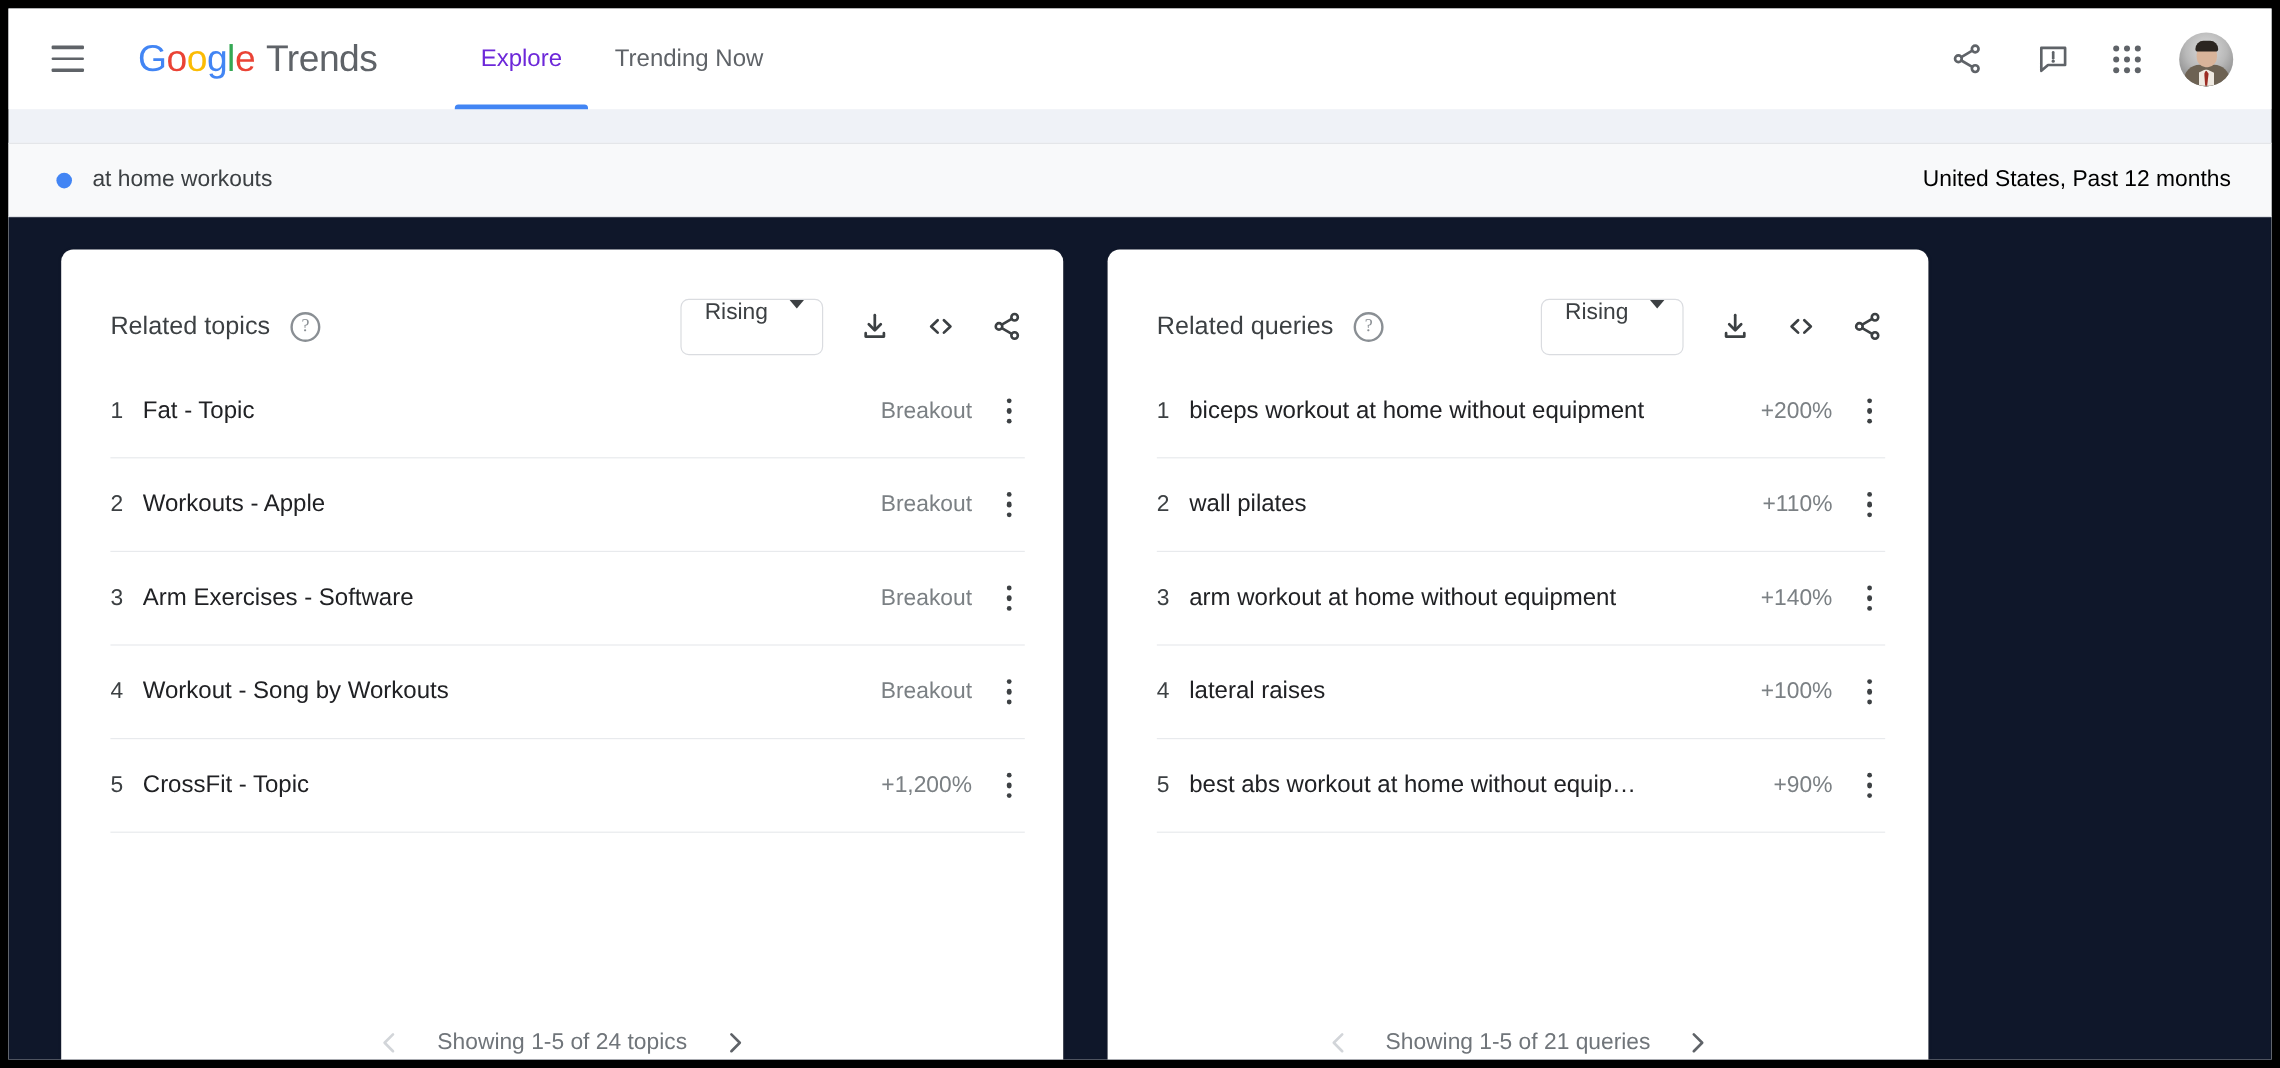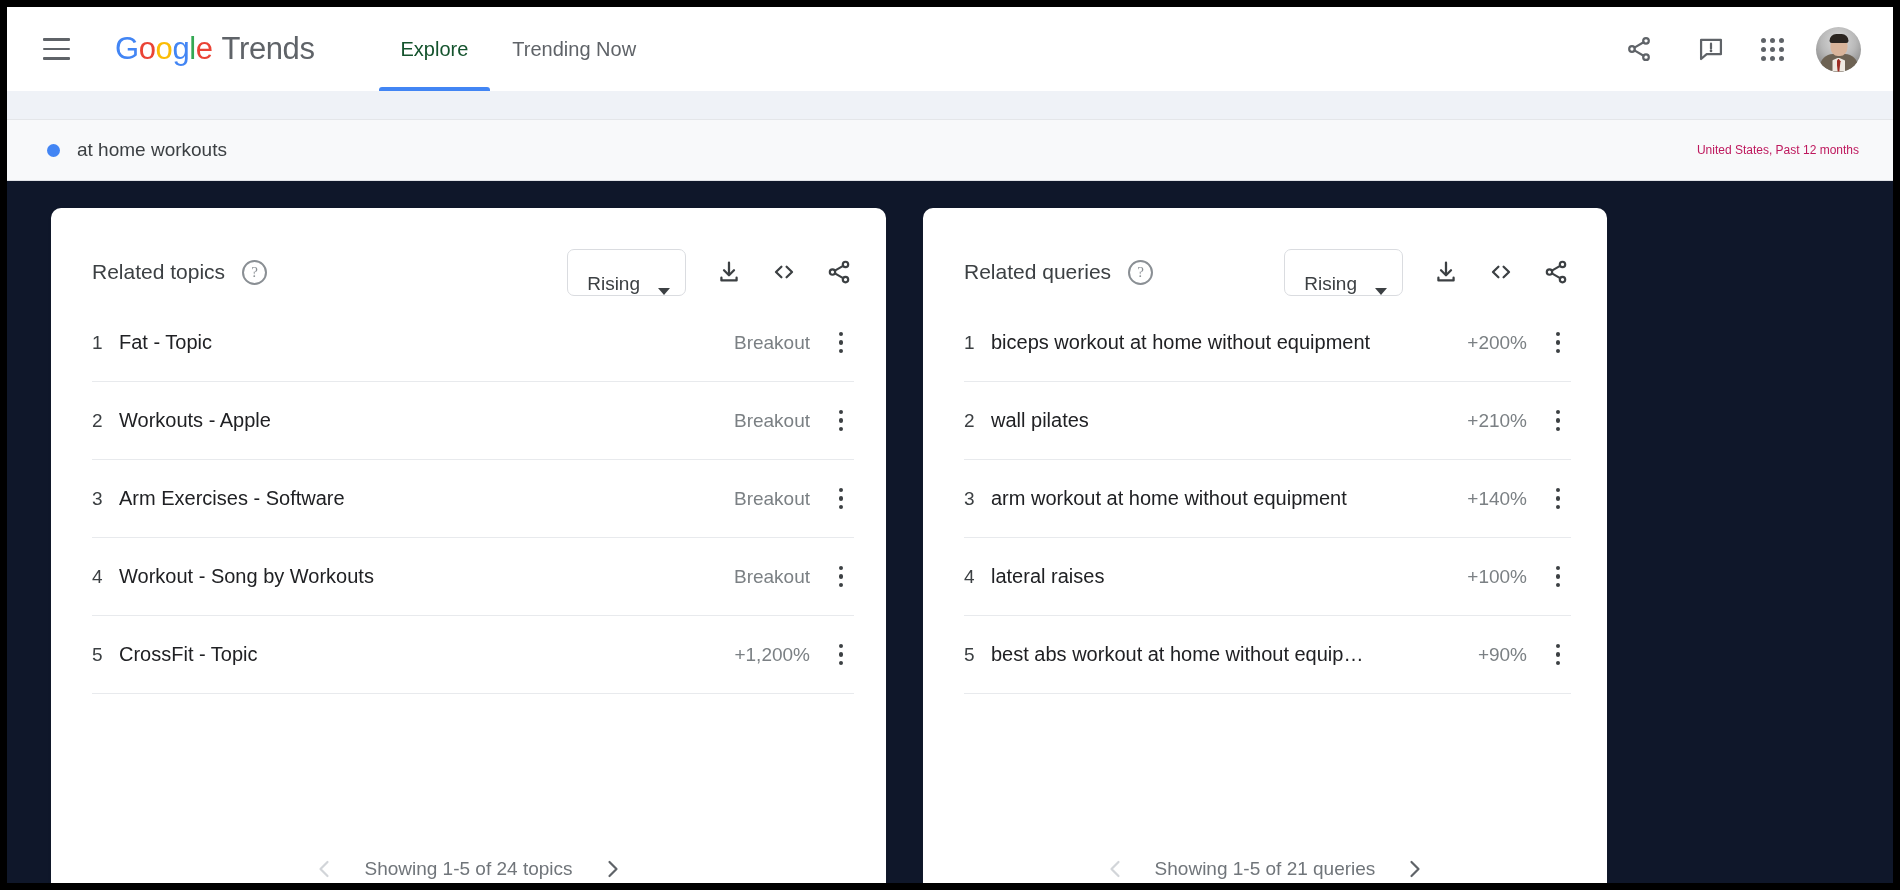--- a/index.html
+++ b/index.html
@@ -86,21 +86,21 @@
   .nav-tab {
     position: relative;
     display: flex;
     align-items: center;
     padding: 0 22px;
     font-size: 20px;
     color: #5f6368;
     cursor: pointer;
     white-space: nowrap;
   }
-  .nav-tab.active { color: #14532d; }
+  .nav-tab.active { color: #6d28d9; }
   .nav-tab.active::after {
     content: "";
     position: absolute;
     left: 0; right: 0; bottom: 0;
     height: 4px;
     border-radius: 3px 3px 0 0;
     background: #4285F4;
   }
 
   .header-spacer { flex: 1 1 auto; }
@@ -227,22 +227,22 @@
     background: #4285F4;
     flex: 0 0 auto;
   }
   .query-label {
     font-size: 19px;
     color: #3c4043;
     white-space: nowrap;
   }
   .query-bar .spacer { flex: 1 1 auto; }
   .query-scope {
-    font-size: 12px;
-    color: #be185d;
+    font-size: 19px;
+    color: #000000;
     white-space: nowrap;
     cursor: pointer;
   }
 
   
   .content {
     display: flex;
     gap: 37px;
     padding: 27px 36px 0 44px;
     height: calc(890px - 14px - 84px - 62px);
@@ -290,21 +290,21 @@
   }
   .card-head .flex-space { flex: 1 1 auto; }
 
   .select-pill {
     border: 1px solid #dadce0;
     border-radius: 7px;
     height: 47px;
     min-width: 112px;
     padding: 0 15px 0 19px;
     display: flex;
-    align-items: flex-end;
+    align-items: flex-start;
     gap: 18px;
     cursor: pointer;
     background: #fff;
   }
   .select-pill .sel-text {
     font-size: 19px;
     color: #3c4043;
     white-space: nowrap;
   }
   .caret-down {
@@ -642,21 +642,21 @@
           <span class="row-value">+200%</span>
           <span class="kebab">
               <i></i>
               <i></i>
               <i></i>
             </span>
         </div>
         <div class="list-row">
           <span class="row-rank">2</span>
           <span class="row-name">wall pilates</span>
-          <span class="row-value">+210%</span>
+          <span class="row-value">+110%</span>
           <span class="kebab">
               <i></i>
               <i></i>
               <i></i>
             </span>
         </div>
         <div class="list-row">
           <span class="row-rank">3</span>
           <span class="row-name">arm workout at home without equipment</span>
           <span class="row-value">+140%</span>

